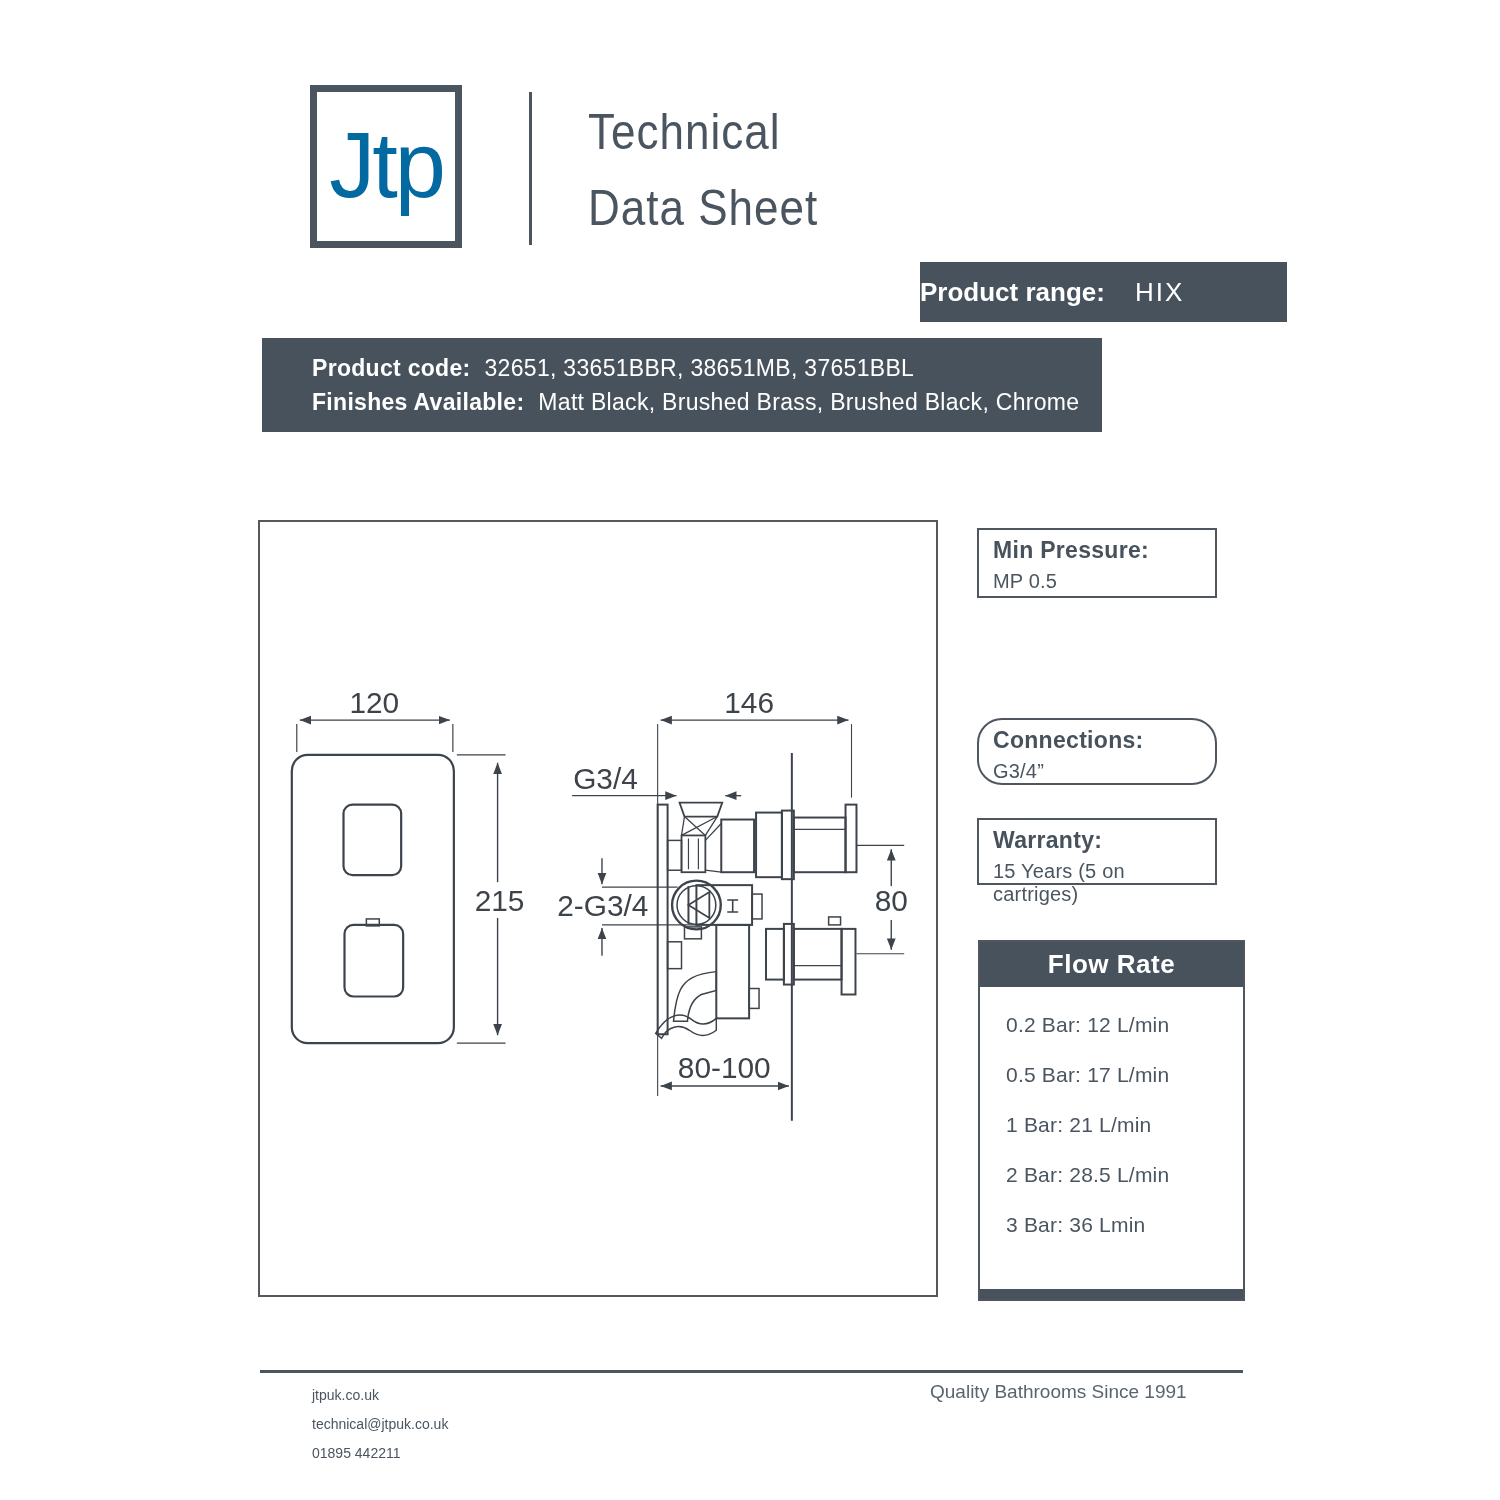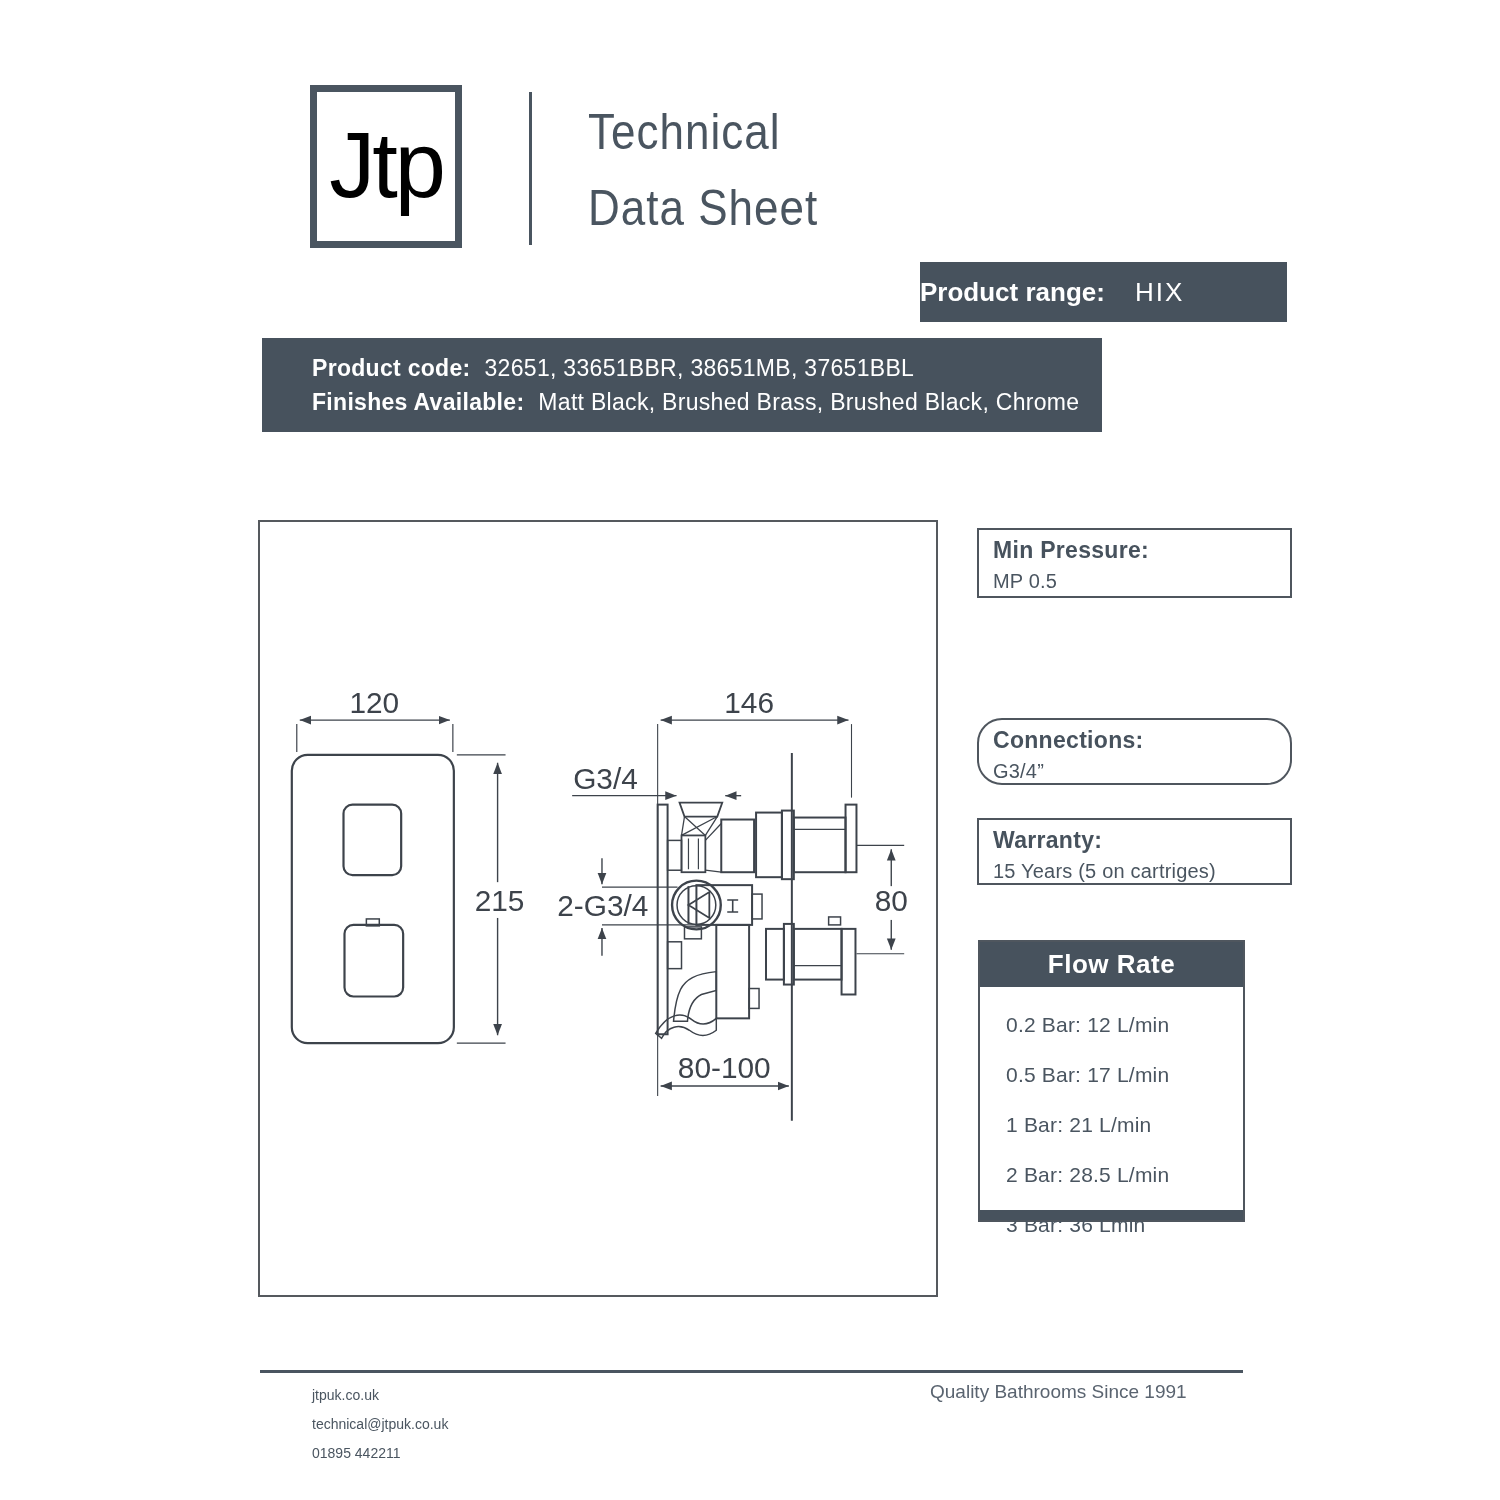--- a/index.html
+++ b/index.html
@@ -4,21 +4,21 @@
 <style>
   html,body{margin:0;padding:0;background:#fff;}
   .page{position:relative;width:1500px;height:1500px;background:#fff;overflow:hidden;
         font-family:"Liberation Sans",sans-serif;color:#4a5560;}
 
   
   .logo-box{position:absolute;left:310px;top:85px;width:152px;height:163px;
             border:7px solid #4a5560;box-sizing:border-box;display:flex;
             align-items:center;justify-content:center;}
   .logo-text{font-size:92px;font-weight:400;letter-spacing:-3px;line-height:1;
-             transform:translateY(-2px);color:#000000;}
+             transform:translateY(-2px);color:#0369a1;}
   .header-divider{position:absolute;left:529px;top:92px;width:3px;height:153px;background:#4a5560;}
   .sheet-title{position:absolute;left:588px;top:94px;font-size:44px;line-height:68px;
                font-weight:400;color:#4a5560;letter-spacing:1px;
                transform:scaleY(1.12);transform-origin:top left;white-space:nowrap;}
 
   .range-bar{position:absolute;left:920px;top:262px;width:367px;height:60px;background:#47525D;
              color:#fff;display:flex;align-items:center;box-sizing:border-box;
              font-size:26px;}
   .range-label{font-weight:bold;}
   .range-value{margin-left:30px;font-weight:400;letter-spacing:2px;}
@@ -28,28 +28,28 @@
   .code-line b{font-weight:bold;letter-spacing:0.3px;}
   .code-line span{margin-left:14px;font-weight:400;letter-spacing:0.3px;}
 
   
   .drawing-box{position:absolute;left:258px;top:520px;width:680px;height:777px;
                border:2px solid #55595e;box-sizing:border-box;}
   .drawing-box svg{display:block;width:100%;height:100%;}
   .dim-text{font-family:"Liberation Sans",sans-serif;font-size:30px;fill:#3d434b;}
 
   
-  .spec-box{position:absolute;left:977px;width:315px;border:2px solid #4f565e;box-sizing:border-box;
+  .spec-box{position:absolute;left:977px;width:240px;border:2px solid #4f565e;box-sizing:border-box;
             padding:7px 0 0 14px;background:#fff;}
   .spec-label{font-size:23px;font-weight:bold;letter-spacing:0.3px;color:#47525D;}
   .spec-value{font-size:20px;margin-top:6px;color:#4a5560;letter-spacing:0.2px;}
   #spec0{top:528px;height:70px;} #spec1{top:623px;height:67px;}
   #spec2{top:718px;height:67px;border-radius:25px;} #spec3{top:818px;height:67px;}
 
-  .flow-box{position:absolute;left:978px;top:940px;width:267px;height:282px;
+  .flow-box{position:absolute;left:978px;top:940px;width:267px;height:361px;
             border:2px solid #4f565e;box-sizing:border-box;background:#fff;}
   .flow-header{height:45px;background:#47525D;color:#fff;font-weight:bold;font-size:26px;
                display:flex;align-items:center;justify-content:center;letter-spacing:0.5px;}
   .flow-rows{padding:13px 0 0 26px;}
   .flow-row{height:50px;display:flex;align-items:center;font-size:21px;color:#4a5560;
             letter-spacing:0.2px;}
   .flow-strip{position:absolute;left:0;right:0;bottom:0;height:10px;background:#47525D;}
 
   
   .footer-line{position:absolute;left:260px;top:1370px;width:983px;height:3px;background:#4a5560;}

